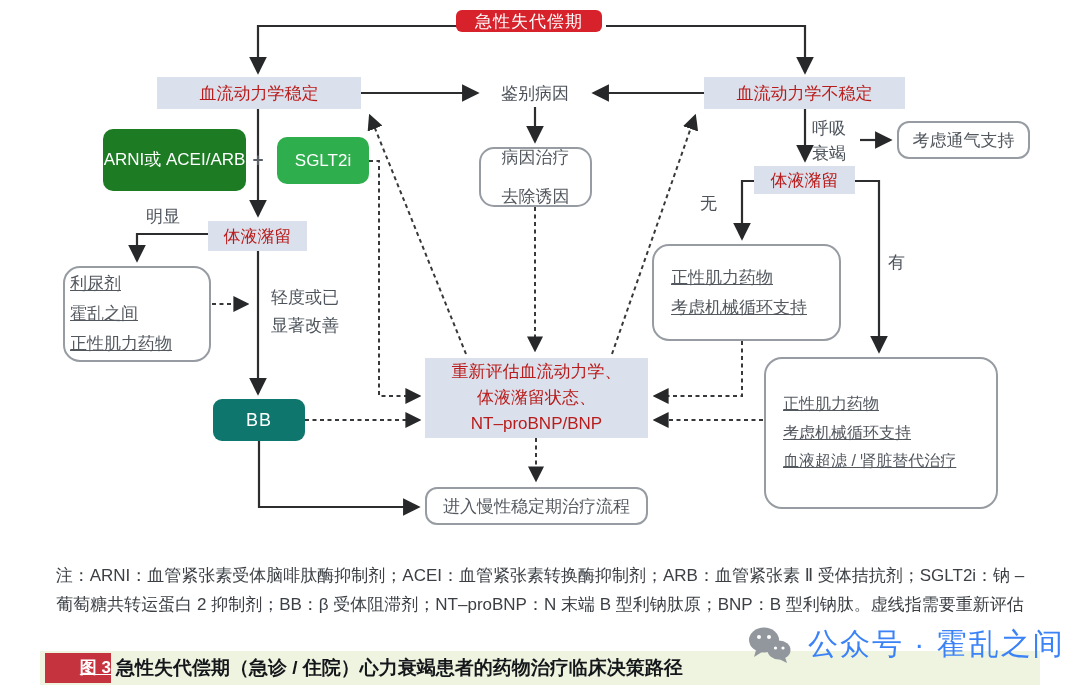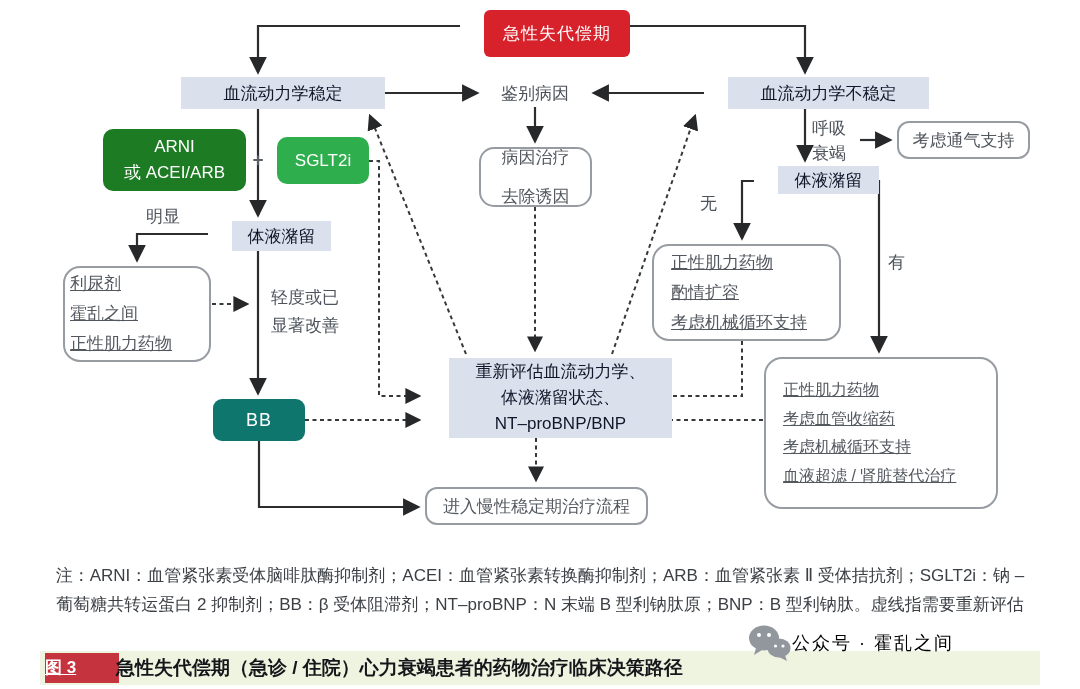--- a/index.html
+++ b/index.html
@@ -2,37 +2,37 @@
 <html><head>
 <meta charset="utf-8">
 <style>
   html,body{margin:0;padding:0;background:#e8e8e8;}
   .page{position:relative;width:1080px;height:689px;background:#ffffff;overflow:hidden;
         font-family:"Liberation Sans","DejaVu Sans",sans-serif;}
   .layer{position:absolute;left:0;top:0;width:1080px;height:689px;}
   svg.layer{z-index:1;}
   .node{position:absolute;z-index:2;box-sizing:border-box;}
   .center{display:flex;align-items:center;justify-content:center;text-align:center;}
-  .gbox{background:#dbe1ec;color:#0f172a;font-size:17px;margin-left:24px;}
+  .gbox{background:#dbe1ec;color:#b91c1c;font-size:17px;}
   .redbox{background:#d7212b;color:#ffffff;border-radius:6px;font-size:17px;letter-spacing:1px;}
   .greenbox{background:#1d7b24;color:#ffffff;border-radius:10px;font-size:17px;line-height:1.55;}
   .green2box{background:#2fae4d;color:#ffffff;border-radius:10px;font-size:17px;}
   .cyanbox{background:#0f766e;color:#ffffff;border-radius:9px;font-size:18px;letter-spacing:1px;}
   .obox{background:#ffffff;border:2px solid #979ca3;border-radius:15px;color:#53585f;font-size:17px;}
   .lbl{color:#4e545c;font-size:17px;z-index:2;position:absolute;}
   .leftlines{display:flex;flex-direction:column;justify-content:center;text-decoration:underline;}
   .note{position:absolute;z-index:2;left:40px;top:561px;width:1000px;text-align:center;
         color:#3c4045;font-size:17px;line-height:29px;}
   .strip{position:absolute;z-index:2;left:40px;top:651px;width:1000px;height:34px;background:#eff4e1;}
-  .captag{position:absolute;z-index:3;left:45px;top:653px;width:74px;height:30px;background:#c5333f;
-          color:#fff;font-weight:bold;font-size:17px;line-height:30px;text-align:left;text-decoration:underline;}
+  .captag{position:absolute;z-index:3;left:45px;top:653px;width:66px;height:30px;background:#c5333f;
+          color:#fff;font-weight:bold;font-size:17px;line-height:30px;text-align:right;text-decoration:underline;}
   .captext{position:absolute;z-index:3;left:116px;top:653px;height:30px;line-height:30px;
            color:#14171a;font-weight:bold;font-size:19px;}
-  .watermark{position:absolute;z-index:4;left:748px;top:624px;display:flex;align-items:center;gap:0;
-             color:#000000;font-size:18px;letter-spacing:2px;}
+  .watermark{position:absolute;z-index:4;left:748px;top:624px;display:flex;align-items:center;gap:16px;
+             color:#3b82f6;font-size:30px;letter-spacing:2px;}
 </style>
 </head>
 <body>
 
 <div class="page">
 
   <svg class="layer" viewBox="0 0 1080 689">
     <defs>
       <marker id="ah" viewBox="0 0 10 10" refX="8.5" refY="5" markerWidth="8" markerHeight="8" orient="auto-start-reverse">
         <path d="M0,0 L10,5 L0,10 z" fill="#26282a"></path>
@@ -59,29 +59,29 @@
       <path d="M305,420 L419,420" marker-end="url(#ah)"></path>
       <path d="M535,207 L535,350" marker-end="url(#ah)"></path>
       <path d="M466,354 L370,116" marker-end="url(#ah)"></path>
       <path d="M612,354 L695,116" marker-end="url(#ah)"></path>
       <path d="M742,341 L742,396 L655,396" marker-end="url(#ah)"></path>
       <path d="M763,420 L655,420" marker-end="url(#ah)"></path>
       <path d="M536,438 L536,480" marker-end="url(#ah)"></path>
     </g>
   </svg>
 
-  <div class="node redbox center" style="left:484px;top:10px;width:146px;height:47px;">急性失代偿期</div>
+  <div class="node redbox center" style="left:456px;top:10px;width:146px;height:22px;">急性失代偿期</div>
 
   <div class="node gbox center" style="left:157px;top:77px;width:204px;height:32px;">血流动力学稳定</div>
 
   <div class="node center" style="left:482px;top:80px;width:106px;height:26px;color:#4b5058;font-size:17px;">鉴别病因</div>
 
   <div class="node gbox center" style="left:704px;top:77px;width:201px;height:32px;">血流动力学不稳定</div>
 
-  <div class="node greenbox center" style="left:103px;top:129px;width:143px;height:62px;flex-direction:column;">
+  <div class="node greenbox center" style="left:103px;top:129px;width:143px;height:62px;flex-direction:row;">
     <div>ARNI</div>
     <div>或 ACEI/ARB</div>
   </div>
 
   <div class="node center" style="left:248px;top:148px;width:20px;height:24px;color:#5a5f66;font-size:19px;font-weight:bold;">+</div>
 
   <div class="node green2box center" style="left:277px;top:137px;width:92px;height:47px;">SGLT2i</div>
 
   <div class="node obox center" style="left:479px;top:147px;width:113px;height:60px;flex-direction:column;line-height:1.6;gap:11px;">
     <div>病因治疗</div>
@@ -109,35 +109,33 @@
     <div>正性肌力药物</div>
   </div>
 
   <div class="lbl" style="left:271px;top:284px;line-height:28px;">
     <div>轻度或已</div>
     <div>显著改善</div>
   </div>
 
   <div class="node obox leftlines" style="left:652px;top:244px;width:189px;height:97px;padding-left:17px;line-height:30px;border-radius:17px;">
     <div>正性肌力药物</div>
-    <div>酌情扩容</div>
     <div>考虑机械循环支持</div>
   </div>
 
   <div class="node cyanbox center" style="left:213px;top:399px;width:92px;height:42px;">BB</div>
 
   <div class="node gbox center" style="left:425px;top:358px;width:223px;height:80px;flex-direction:column;line-height:26px;">
     <div>重新评估血流动力学、</div>
     <div>体液潴留状态、</div>
     <div>NT–proBNP/BNP</div>
   </div>
 
   <div class="node obox leftlines" style="left:764px;top:357px;width:234px;height:152px;padding-left:17px;line-height:28.5px;font-size:16px;border-radius:18px;">
     <div>正性肌力药物</div>
-    <div>考虑血管收缩药</div>
     <div>考虑机械循环支持</div>
     <div>血液超滤 / 肾脏替代治疗</div>
   </div>
 
   <div class="node obox center" style="left:425px;top:487px;width:223px;height:38px;border-radius:12px;font-family:Liberation Serif, serif;">进入慢性稳定期治疗流程</div>
 
   <div class="note">
     <div>注：ARNI：血管紧张素受体脑啡肽酶抑制剂；ACEI：血管紧张素转换酶抑制剂；ARB：血管紧张素 Ⅱ 受体拮抗剂；SGLT2i：钠 –</div>
     <div>葡萄糖共转运蛋白 2 抑制剂；BB：β 受体阻滞剂；NT–proBNP：N 末端 B 型利钠肽原；BNP：B 型利钠肽。虚线指需要重新评估</div>
   </div>

